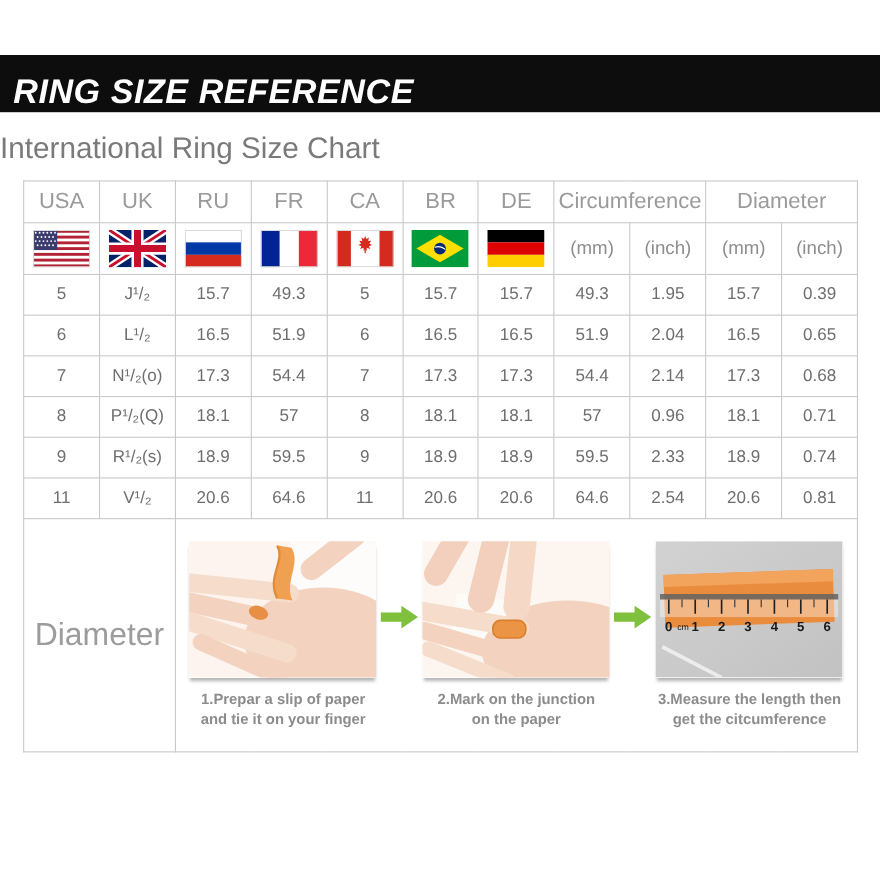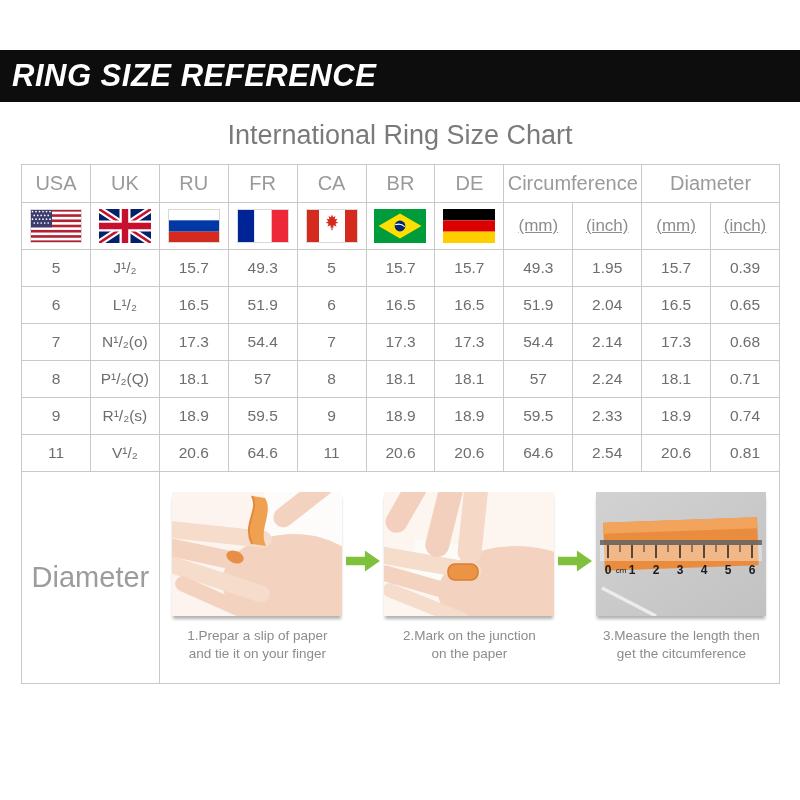--- a/index.html
+++ b/index.html
@@ -2,56 +2,57 @@
 <html><head>
 <meta charset="utf-8">
 <style>
   html,body { margin:0; padding:0; }
   body {
     width:800px; height:800px; background:#ffffff; position:relative;
     font-family:"Liberation Sans", sans-serif; overflow:hidden;
   }
   .top-bar {
     position:absolute; left:0; top:50px; width:800px; height:52px;
-    background:#0d0d0d; display:flex; align-items:center;
+    background:#0d0d0d; display:flex; align-items:flex-end;
   }
   .top-bar .bar-title {
     color:#ffffff; font-style:italic; font-weight:bold; font-size:31px;
     padding-left:12px; letter-spacing:0.5px; white-space:nowrap;
   }
   .chart-title {
-    position:absolute; top:120px; left:0; width:800px; text-align:center;
+    position:absolute; top:120px; left:0; width:800px; text-align:left;
     color:#7a7a7a; font-size:27px;
   }
   table.size {
     position:absolute; left:21px; top:164px; width:759px;
     border-collapse:collapse; table-layout:fixed;
   }
   table.size th, table.size td {
     border:1px solid #c9c9c9; text-align:center; vertical-align:middle;
     font-weight:normal; padding:0; overflow:hidden;
   }
   tr.country-row { height:38px; }
   th.country { font-size:20px; color:#9a9a9a; }
   tr.flag-row { height:47px; }
-  th.sub { font-size:17px; color:#8d8d8d;text-decoration:underline; }
+  th.sub { font-size:17px; color:#8d8d8d; }
   tbody.data td { height:36px; font-size:15.5px; color:#6e6e6e; }
   tr.measure-row { height:212px; }
   td.measure-label { font-size:29px; color:#9c9c9c; }
   td.measure-content { padding:8px 0 0 0; vertical-align:top; }
   .flag { width:52px; height:34px; display:block; margin:0 auto; }
   .steps { display:flex; align-items:flex-start; justify-content:center; }
   .step { display:flex; flex-direction:column; align-items:center; width:178px; }
   .photo {
     width:170px; height:124px; display:block;
     box-shadow:0 4px 3px -1px rgba(0,0,0,0.30);
   }
   .caption {
     margin-top:11px; font-size:13.5px; color:#8c8c8c; line-height:1.3;
     text-align:center;
+    font-weight:bold;
   }
   .arrow { margin-top:57px; flex:0 0 auto; }
 </style>
 </head>
 <body>
 
 <div class="top-bar">
   <span class="bar-title">RING SIZE REFERENCE</span>
 </div>
 
@@ -212,21 +213,21 @@
       </tr>
       <tr>
         <td>8</td>
         <td>P¹/₂(Q)</td>
         <td>18.1</td>
         <td>57</td>
         <td>8</td>
         <td>18.1</td>
         <td>18.1</td>
         <td>57</td>
-        <td>2.24</td>
+        <td>0.96</td>
         <td>18.1</td>
         <td>0.71</td>
       </tr>
       <tr>
         <td>9</td>
         <td>R¹/₂(s)</td>
         <td>18.9</td>
         <td>59.5</td>
         <td>9</td>
         <td>18.9</td>

